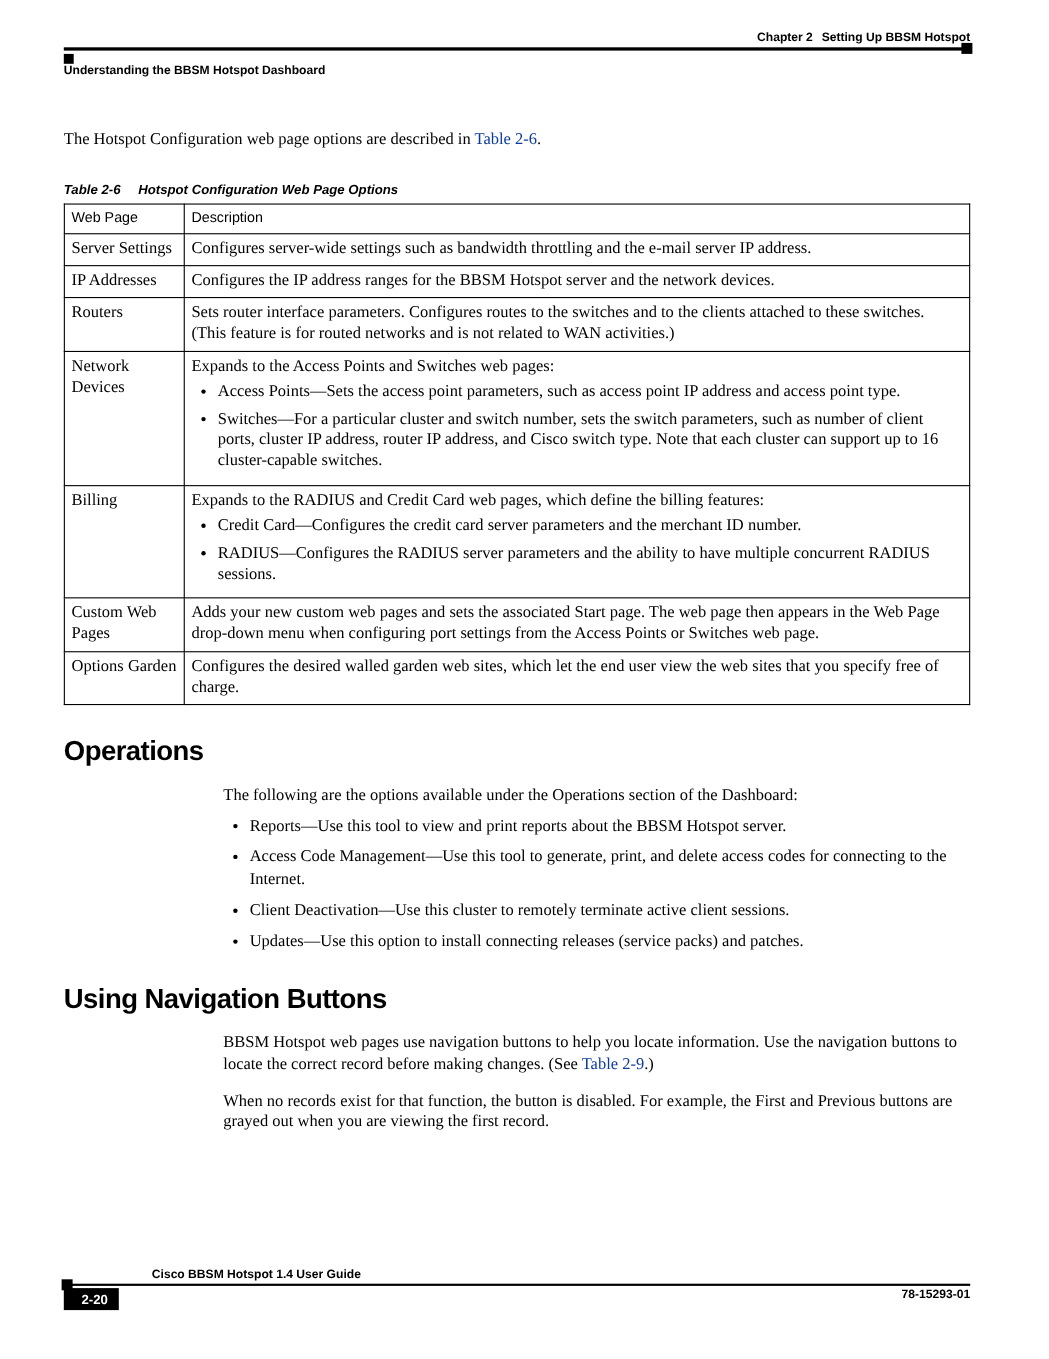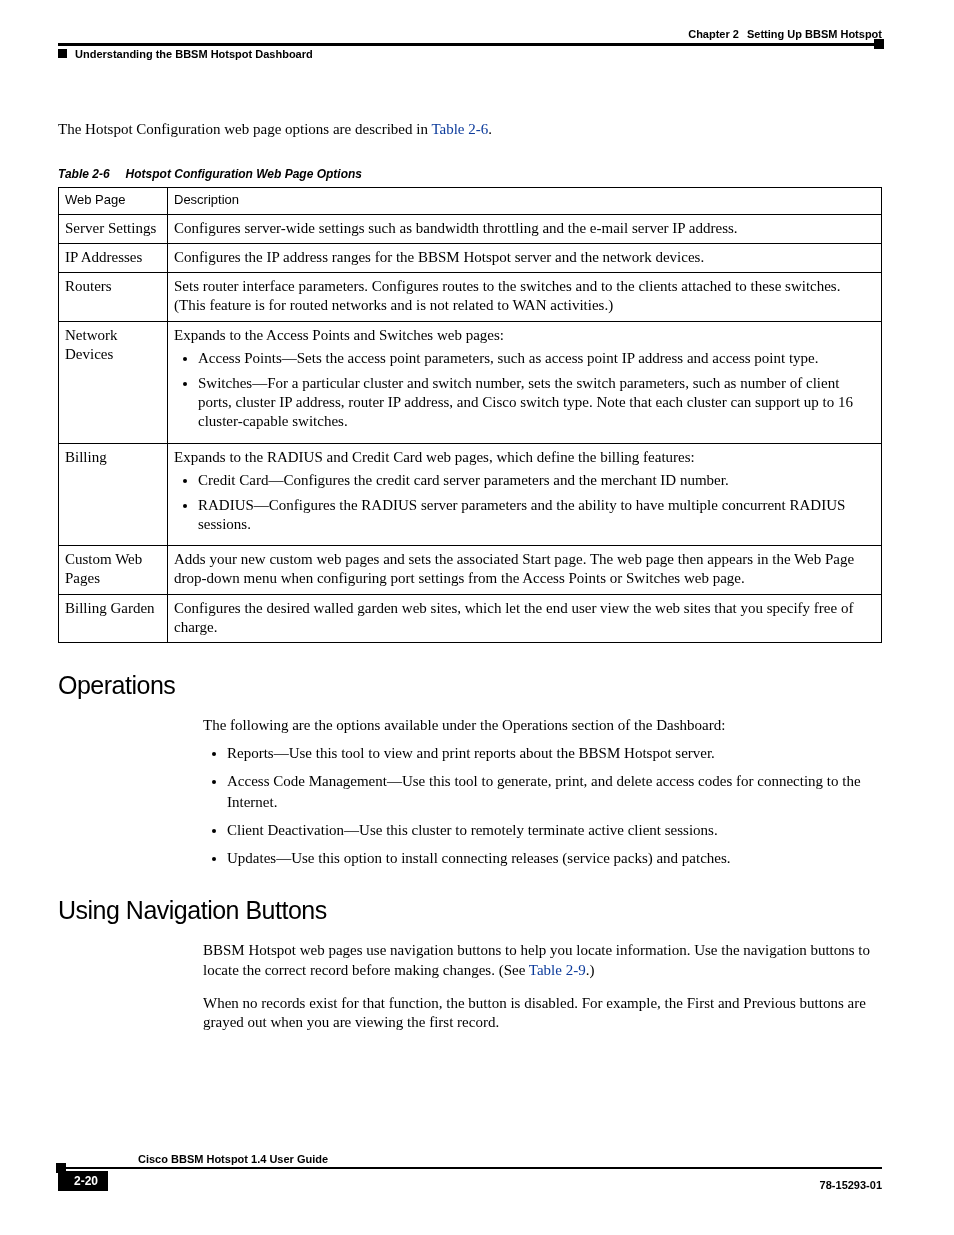--- a/index.html
+++ b/index.html
@@ -44,28 +44,29 @@
     width: 10px;
     height: 10px;
     background: #000;
   }
   .hdr-sub {
     font-family: Arial, Helvetica, sans-serif;
     font-weight: bold;
     font-size: 11px;
     display: flex;
     padding-bottom: 48px;
+    flex-direction: column;
   }
   .hdr-sub .sq {
     width: 9px; height: 9px; background:#000; margin-right: 8px; margin-top:1px;
   }
 
   
   .indent1 { margin-left: 145px; margin-right: 4px; }
-  .para { font-size: 15px; line-height: 1.28; margin: 12px 0 14px 0; }
+  .para { font-size: 15px; line-height: 1.28; margin: 0 0 14px 0; }
   .link { color: #0b3a9b; }
 
   .tbl-caption {
     font-family: Arial, Helvetica, sans-serif;
     font-size: 12px;
     font-weight: bold;
     font-style: italic;
     margin: 28px 0 6px 0;
   }
   .tbl-caption .num { margin-right: 16px; }
@@ -90,21 +91,21 @@
     font-weight: normal;
     font-size: 13px;
   }
   table.opts .col1 { width: 96px; }
   table.opts td > p { margin: 0 0 4px 0; }
   table.opts ul { margin: 4px 0 0 0; padding-left: 24px; }
   table.opts ul li { margin: 0 0 6px 0; }
 
   h2.section {
     font-family: Arial, Helvetica, sans-serif;
-    font-weight: 400;
+    font-weight: 700;
     font-size: 25px;
     letter-spacing: -0.5px;
     margin: 28px 0 16px 0;
   }
 
   ul.body-list {
     margin: 6px 0 0 0;
     padding-left: 24px;
     font-size: 15px;
     line-height: 1.35;
@@ -128,21 +129,21 @@
     content:"";
     position:absolute;
     left:-2px;
     bottom:-4px;
     width:10px;
     height:10px;
     background:#000;
   }
   .ft-row {
     display: flex;
-    align-items: flex-end;
+    align-items: flex-start;
     font-family: Arial, Helvetica, sans-serif;
     font-size: 11px;
     font-weight: bold;
     justify-content: space-between;
   }
   .ft-title-row{
     display:flex;
     align-items:center;
     justify-content:flex-start;
     font-family: Arial, Helvetica, sans-serif;
@@ -222,21 +223,21 @@
             <li>Credit Card—Configures the credit card server parameters and the merchant ID number.</li>
             <li>RADIUS—Configures the RADIUS server parameters and the ability to have multiple concurrent RADIUS sessions.</li>
           </ul>
         </td>
       </tr>
       <tr>
         <td>Custom Web Pages</td>
         <td>Adds your new custom web pages and sets the associated Start page. The web page then appears in the Web Page drop-down menu when configuring port settings from the Access Points or Switches web page.</td>
       </tr>
       <tr>
-        <td>Billing Garden</td>
+        <td>Options Garden</td>
         <td>Configures the desired walled garden web sites, which let the end user view the web sites that you specify free of charge.</td>
       </tr>
     </tbody>
   </table>
 
   <h2 class="section">Operations</h2>
   <div class="indent1">
     <p class="para" style="margin-bottom:8px;">The following are the options available under the Operations section of the Dashboard:</p>
     <ul class="body-list">
       <li>Reports—Use this tool to view and print reports about the BBSM Hotspot server.</li>

